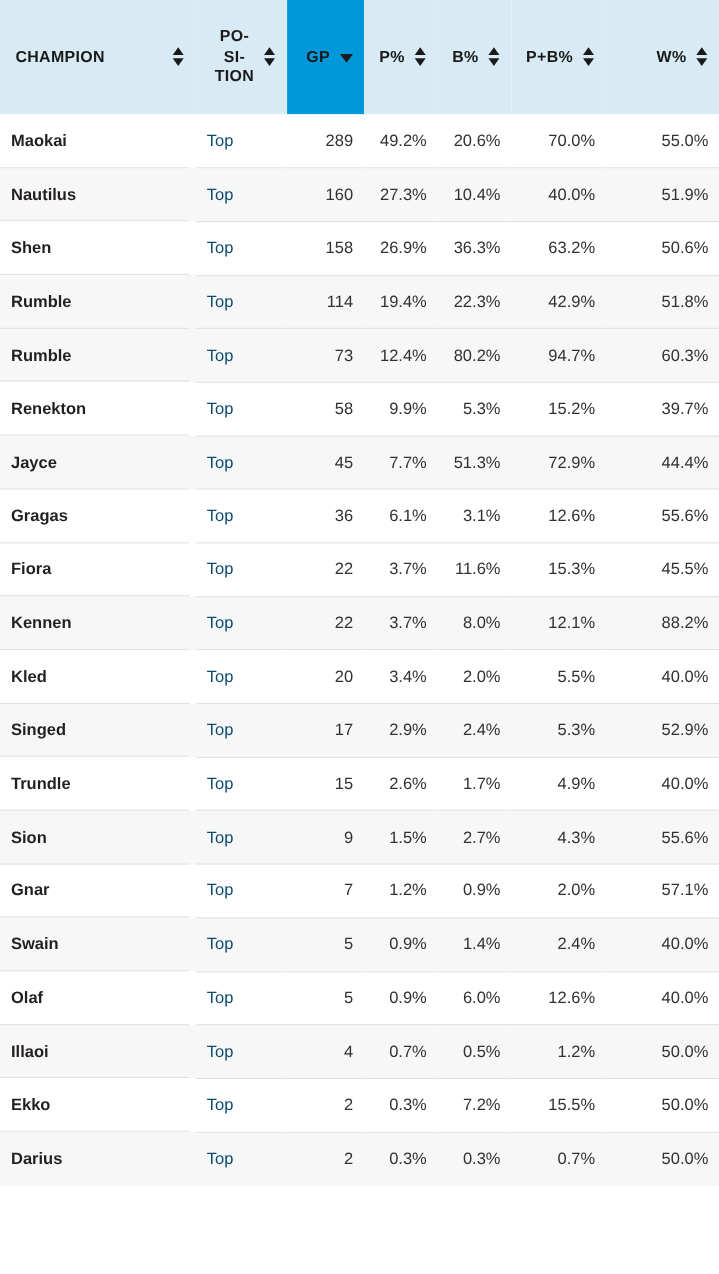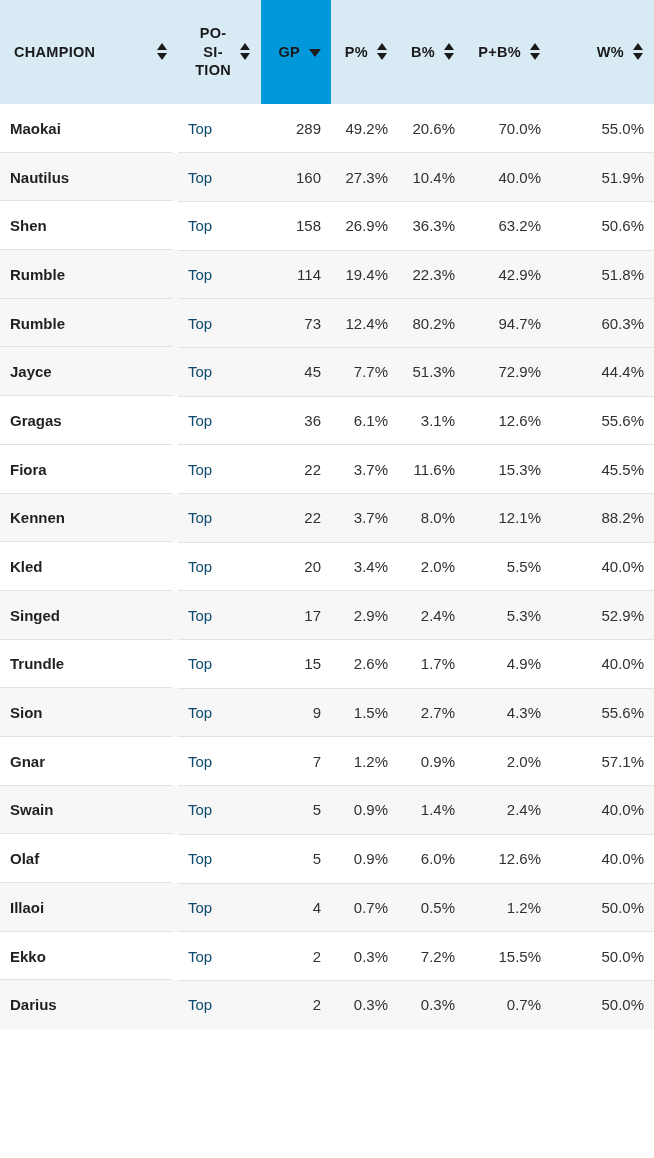--- a/index.html
+++ b/index.html
@@ -263,20 +263,29 @@
       </tr>
       <tr class="row-alt">
         <td class="cell-champion">Rumble</td>
         <td class="cell-position">Top</td>
         <td>73</td>
         <td>12.4%</td>
         <td>80.2%</td>
         <td>94.7%</td>
         <td>60.3%</td>
       </tr>
+      <tr>
+        <td class="cell-champion">Renekton</td>
+        <td class="cell-position">Top</td>
+        <td>58</td>
+        <td>9.9%</td>
+        <td>5.3%</td>
+        <td>15.2%</td>
+        <td>39.7%</td>
+      </tr>
       <tr class="row-alt">
         <td class="cell-champion">Jayce</td>
         <td class="cell-position">Top</td>
         <td>45</td>
         <td>7.7%</td>
         <td>51.3%</td>
         <td>72.9%</td>
         <td>44.4%</td>
       </tr>
       <tr>

